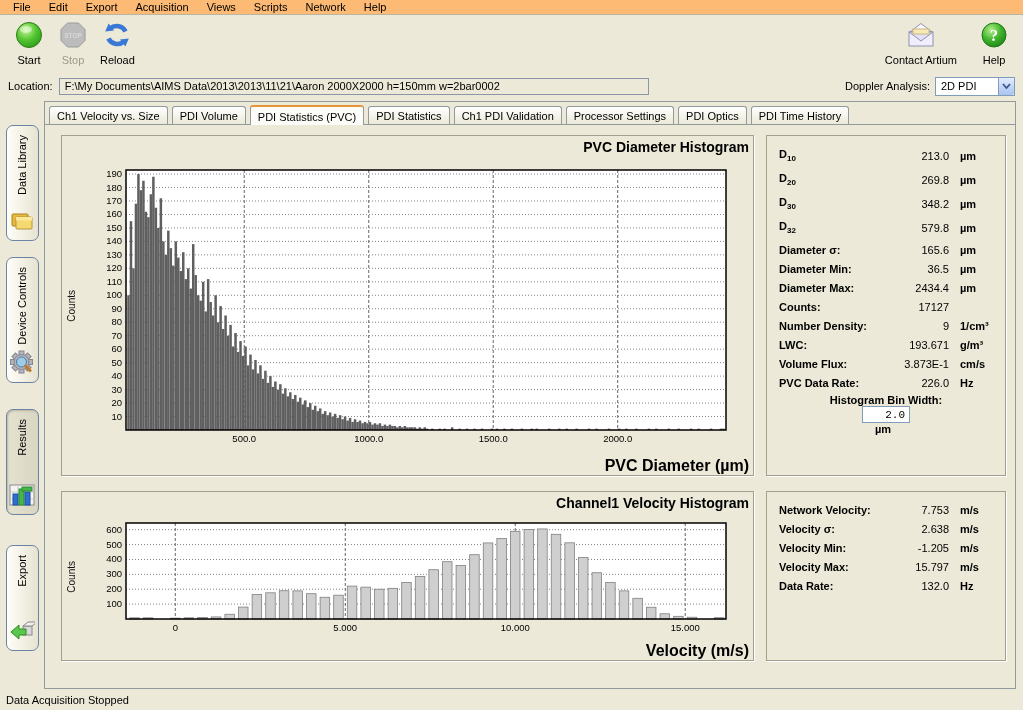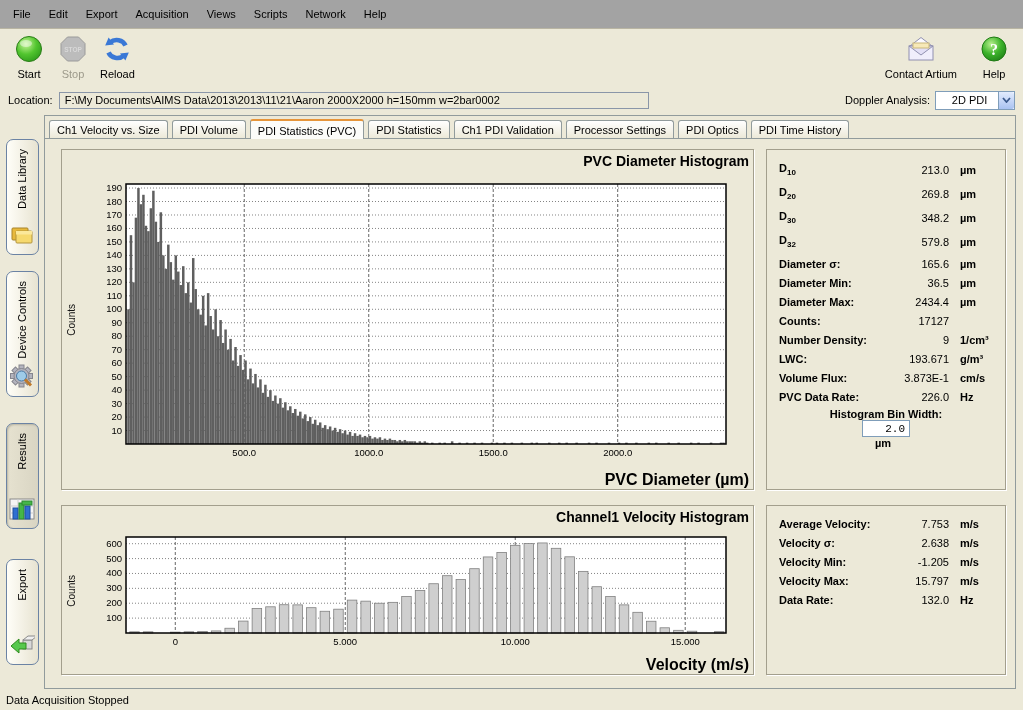--- a/index.html
+++ b/index.html
@@ -4,36 +4,36 @@
 <style>
   * { box-sizing: border-box; margin: 0; padding: 0; }
   html,body { width:1023px; height:710px; }
   body {
     background:#ece9d8;
     font-family:"Liberation Sans", sans-serif;
     font-size:11px; color:#000;
     overflow:hidden; display:flex; flex-direction:column;
   }
   
-  .menubar { height:29px; display:flex; align-items:center; padding-left:4px;
-             border-bottom:1px solid #b9b5a3; background:#a3a3a3; flex:0 0 auto;}
+  .menubar { height:15px; display:flex; align-items:center; padding-left:4px;
+             border-bottom:1px solid #b9b5a3; background:#fdba74; flex:0 0 auto;}
   .menuitem { padding:2px 9px; cursor:default; }
   
   .toolbar { height:60px; position:relative; display:flex; gap:10px; padding:4px 0 0 12px; flex:0 0 auto;}
   .toolbtn { display:flex; flex-direction:column; align-items:center; gap:3px; min-width:34px; }
   .toolbtn .ticon { height:32px; display:flex; align-items:center; justify-content:center; }
   .toolbtn .tlabel { font-size:11px; }
   .toolbtn.disabled .tlabel { color:#9d9a8b; }
   .toolbar-right { position:absolute; right:12px; top:4px; display:flex; gap:20px; }
   
   .locrow { height:26px; display:flex; align-items:center; padding:0 8px 4px 8px; flex:0 0 auto;}
   .loc-label { margin-right:6px; }
   .loc-field { width:590px; height:17px; border:1px solid #8a96a8; background:#ece9d8;
                padding:1px 5px; line-height:13px; white-space:nowrap; overflow:hidden; }
-  .doppler { margin-left:auto; display:flex; align-items:center; gap:5px;text-align:center; }
+  .doppler { margin-left:auto; display:flex; align-items:center; gap:5px; }
   .dropdown { display:flex; border:1px solid #7f9db9; background:#fff; height:19px; width:80px; }
   .dd-text { flex:1; padding:2px 0 0 5px; }
   .dd-btn { width:16px; background:linear-gradient(#e2ecfd,#a9c2f1); border-left:1px solid #7f9db9;
             display:flex; align-items:center; justify-content:center; border-radius:0 2px 2px 0; }
   
   .main { flex:1; display:flex; min-height:0; }
   .sidebar { width:44px; padding-top:24px; display:flex; flex-direction:column; align-items:center; flex:0 0 auto;}
   .side-btn { width:33px; border:1px solid #6b83a4; border-radius:7px;
               background:linear-gradient(to right,#fffef8,#e7e3d1);
               display:flex; flex-direction:column; align-items:center;
@@ -594,21 +594,21 @@
               <rect x="632.44" y="99.66" width="9.52" height="1.34" fill="#cfcfcf" stroke="#808080" stroke-width="0.8"></rect>
               <rect x="44" y="5" width="600" height="96" fill="none" stroke="#000" stroke-width="1.5"></rect>
             </svg>
         </div>
         <div class="xlab">Velocity (m/s)</div>
       </div>
 
       <div class="panel stat-panel">
         <div id="vel-stats-rows">
             <div class="srow">
-              <span class="slabel">Average Velocity:</span>
+              <span class="slabel">Network Velocity:</span>
               <span class="sval">7.753</span>
               <span class="sunit">m/s</span>
             </div>
             <div class="srow">
               <span class="slabel">Velocity σ:</span>
               <span class="sval">2.638</span>
               <span class="sunit">m/s</span>
             </div>
             <div class="srow">
               <span class="slabel">Velocity Min:</span>

